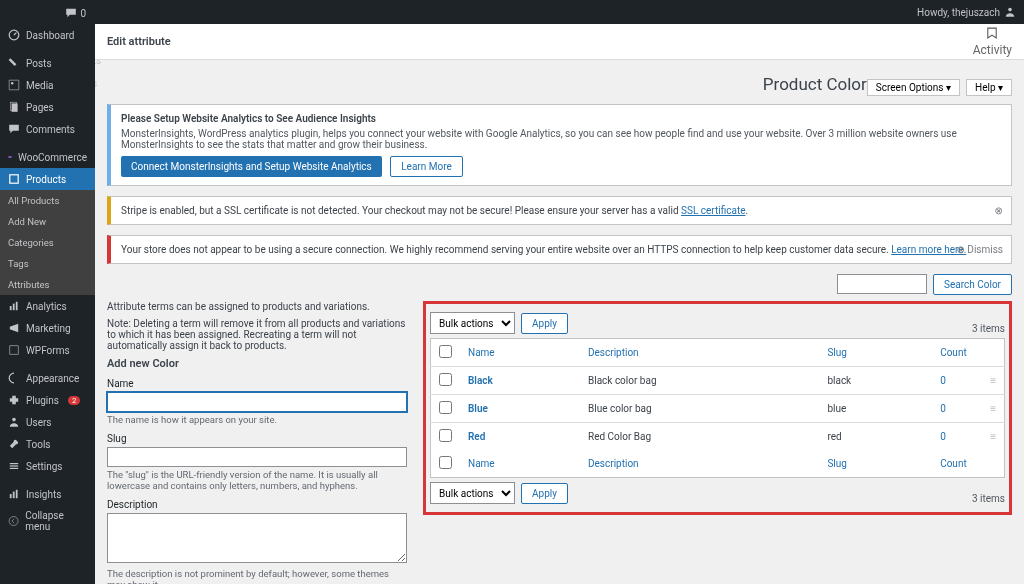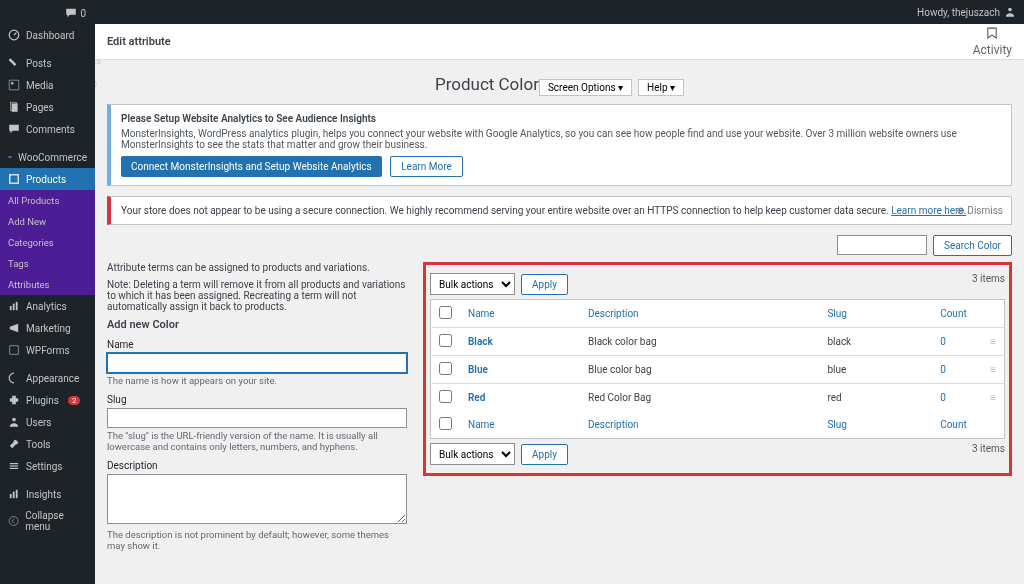--- a/index.html
+++ b/index.html
@@ -5,21 +5,21 @@
 * { box-sizing: border-box; margin: 0; padding: 0; font-family: -apple-system, BlinkMacSystemFont, "Segoe UI", Roboto, sans-serif; }
 body { background: #f0f0f1; font-size: 11px; color: #3c434a; }
 .adminbar { background: #1d2327; color: #c3c4c7; height: 24px; display: flex; align-items: center; padding: 0 8px; font-size: 10px; justify-content: space-between; }
 .adminbar-left, .adminbar-right { display: flex; align-items: center; gap: 12px; flex-direction: column; }
 .adminbar-item { display: flex; align-items: center; gap: 4px; cursor: pointer; }
 .wrap { display: flex; min-height: calc(100vh - 24px); }
 .sidebar { width: 95px; background: #1d2327; color: #c3c4c7; font-size: 10px; }
 .menu-item { display: flex; align-items: center; gap: 6px; padding: 5px 8px; cursor: pointer; }
 .menu-item.current { background: #2271b1; color: #fff; position: relative; }
 .menu-item.current::after { content: ''; position: absolute; right: -6px; top: 50%; transform: translateY(-50%); border: 6px solid transparent; border-right-color: #f0f0f1; }
-.submenu { background: #4c1d95; }
+.submenu { background: #404040; }
 .submenu .menu-item { padding-left: 8px; font-size: 9.5px; }
 .icon { width: 12px; height: 12px; display: inline-block; }
 .badge { background: #d63638; color: #fff; border-radius: 8px; padding: 0 4px; font-size: 8px; margin-left: 3px; }
 .content { flex: 1; padding: 0 12px 20px 12px; }
 .header-row { display: flex; align-items: center; justify-content: space-between; background: #fff; padding: 2px 12px; margin: 0 -12px 10px -12px; border-bottom: 1px solid #dcdcde; }
 .page-h2 { font-size: 11px; font-weight: 600; }
 .activity { text-align: center; font-size: 12px; color: #666; }
 .h1 { font-size: 17px; font-weight: 400; margin: 4px 0 10px; }
 .scr-opts { display: flex; gap: 6px; }
 .scr-btn { border: 1px solid #c3c4c7; background: #fff; padding: 2px 8px; font-size: 10px; cursor: pointer; }
@@ -38,37 +38,37 @@
 .form-input, .form-textarea { width: 100%; border: 1px solid #8c8f94; padding: 3px 6px; font-size: 11px; background: #fff;}
 .form-input { height: 20px; }
 .form-input.focus { border-color: #2271b1; box-shadow: 0 0 0 1px #2271b1; outline: none;}
 .form-textarea { height: 50px; resize: vertical; }
 .help-text { font-size: 9.5px; color: #646970; margin-top: 2px; }
 .form-h3 { font-size: 11px; font-weight: 600; margin-top: 6px;}
 .intro-text {font-size: 10px; color: #3c434a; margin-bottom: 6px;}
 .search-row { display: flex; justify-content: flex-end; gap: 6px; margin-bottom: 6px; }
 .search-input { border: 1px solid #8c8f94; padding: 2px 6px; width: 90px; height: 20px; font-size: 10px;}
 .highlight-box { border: 3px solid #d63638; padding: 4px; }
-.tablenav { display: flex; justify-content: space-between; align-items: flex-start; padding: 4px 0; gap: 44px;}
+.tablenav { display: flex; justify-content: space-between; align-items: flex-end; padding: 4px 0; gap: 44px;}
 .bulk-row { display: flex; gap: 6px; align-items: center;}
 .select-bulk { border: 1px solid #8c8f94; padding: 2px 4px; background: #fff; font-size: 10px; height: 22px;}
 .items-count { font-size: 10px; color: #50575e;}
 .wp-table { width: 100%; border-collapse: collapse; background: #fff; border: 1px solid #c3c4c7; }
 .wp-table th, .wp-table td { text-align: left; padding: 6px 8px; font-size: 10px; vertical-align: middle;}
 .wp-table th { font-weight: 400; }
 .wp-table thead th a, .wp-table tfoot th a { color: #2271b1; cursor: pointer; }
 .wp-table tbody tr { border-top: 1px solid #dcdcde; }
 .wp-table .cb-col { width: 22px; }
 .wp-table .name-col { width: 120px; }
 .wp-table .count-col { width: 50px; text-align: left;}
 .wp-table .handle-col { width: 20px; color: #bbb; text-align: center;}
 .row-link { color: #2271b1; font-weight: 600; cursor: pointer; }
 .cnt-link { color: #2271b1; cursor: pointer;}
 a.link { color: #2271b1; text-decoration: underline; cursor: pointer;}
-.title-row { display: flex; justify-content: center; align-items: center;}
+.title-row { display: flex; justify-content: flex-end; align-items: center;}
 svg { fill: currentColor; }
 </style>
 </head>
 <body>
 
 <div class="adminbar">
   <div class="adminbar-left">
     <span class="adminbar-item">
         <svg class="icon" viewBox="0 0 20 20">
           <circle cx="10" cy="10" r="9" fill="none" stroke="currentColor" stroke-width="1.5"></circle>
@@ -263,20 +263,24 @@
       </div>
     </div>
 
     <div class="notice">
       <div class="notice-title">Please Setup Website Analytics to See Audience Insights</div>
       <p>MonsterInsights, WordPress analytics plugin, helps you connect your website with Google Analytics, so you can see how people find and use your website. Over 3 million website owners use MonsterInsights to see the stats that matter and grow their business.</p>
       <button class="btn-primary">Connect MonsterInsights and Setup Website Analytics</button>
       <button class="btn-secondary" style="margin-left:6px">Learn More</button>
     </div>
 
+    <div class="notice warning">
+      <span>Stripe is enabled, but a SSL certificate is not detected. Your checkout may not be secure! Please ensure your server has a valid </span><a class="link">SSL certificate</a>.
+      <span class="dismiss">⊗</span>
+    </div>
 
     <div class="notice error">
       <span>Your store does not appear to be using a secure connection. We highly recommend serving your entire website over an HTTPS connection to help keep customer data secure. </span><a class="link">Learn more here.</a>
       <span class="dismiss">⊗ <span>Dismiss</span></span>
     </div>
 
     <div class="search-row">
       <input class="search-input" style="">
       <button class="btn-secondary">Search Color</button>
     </div>

